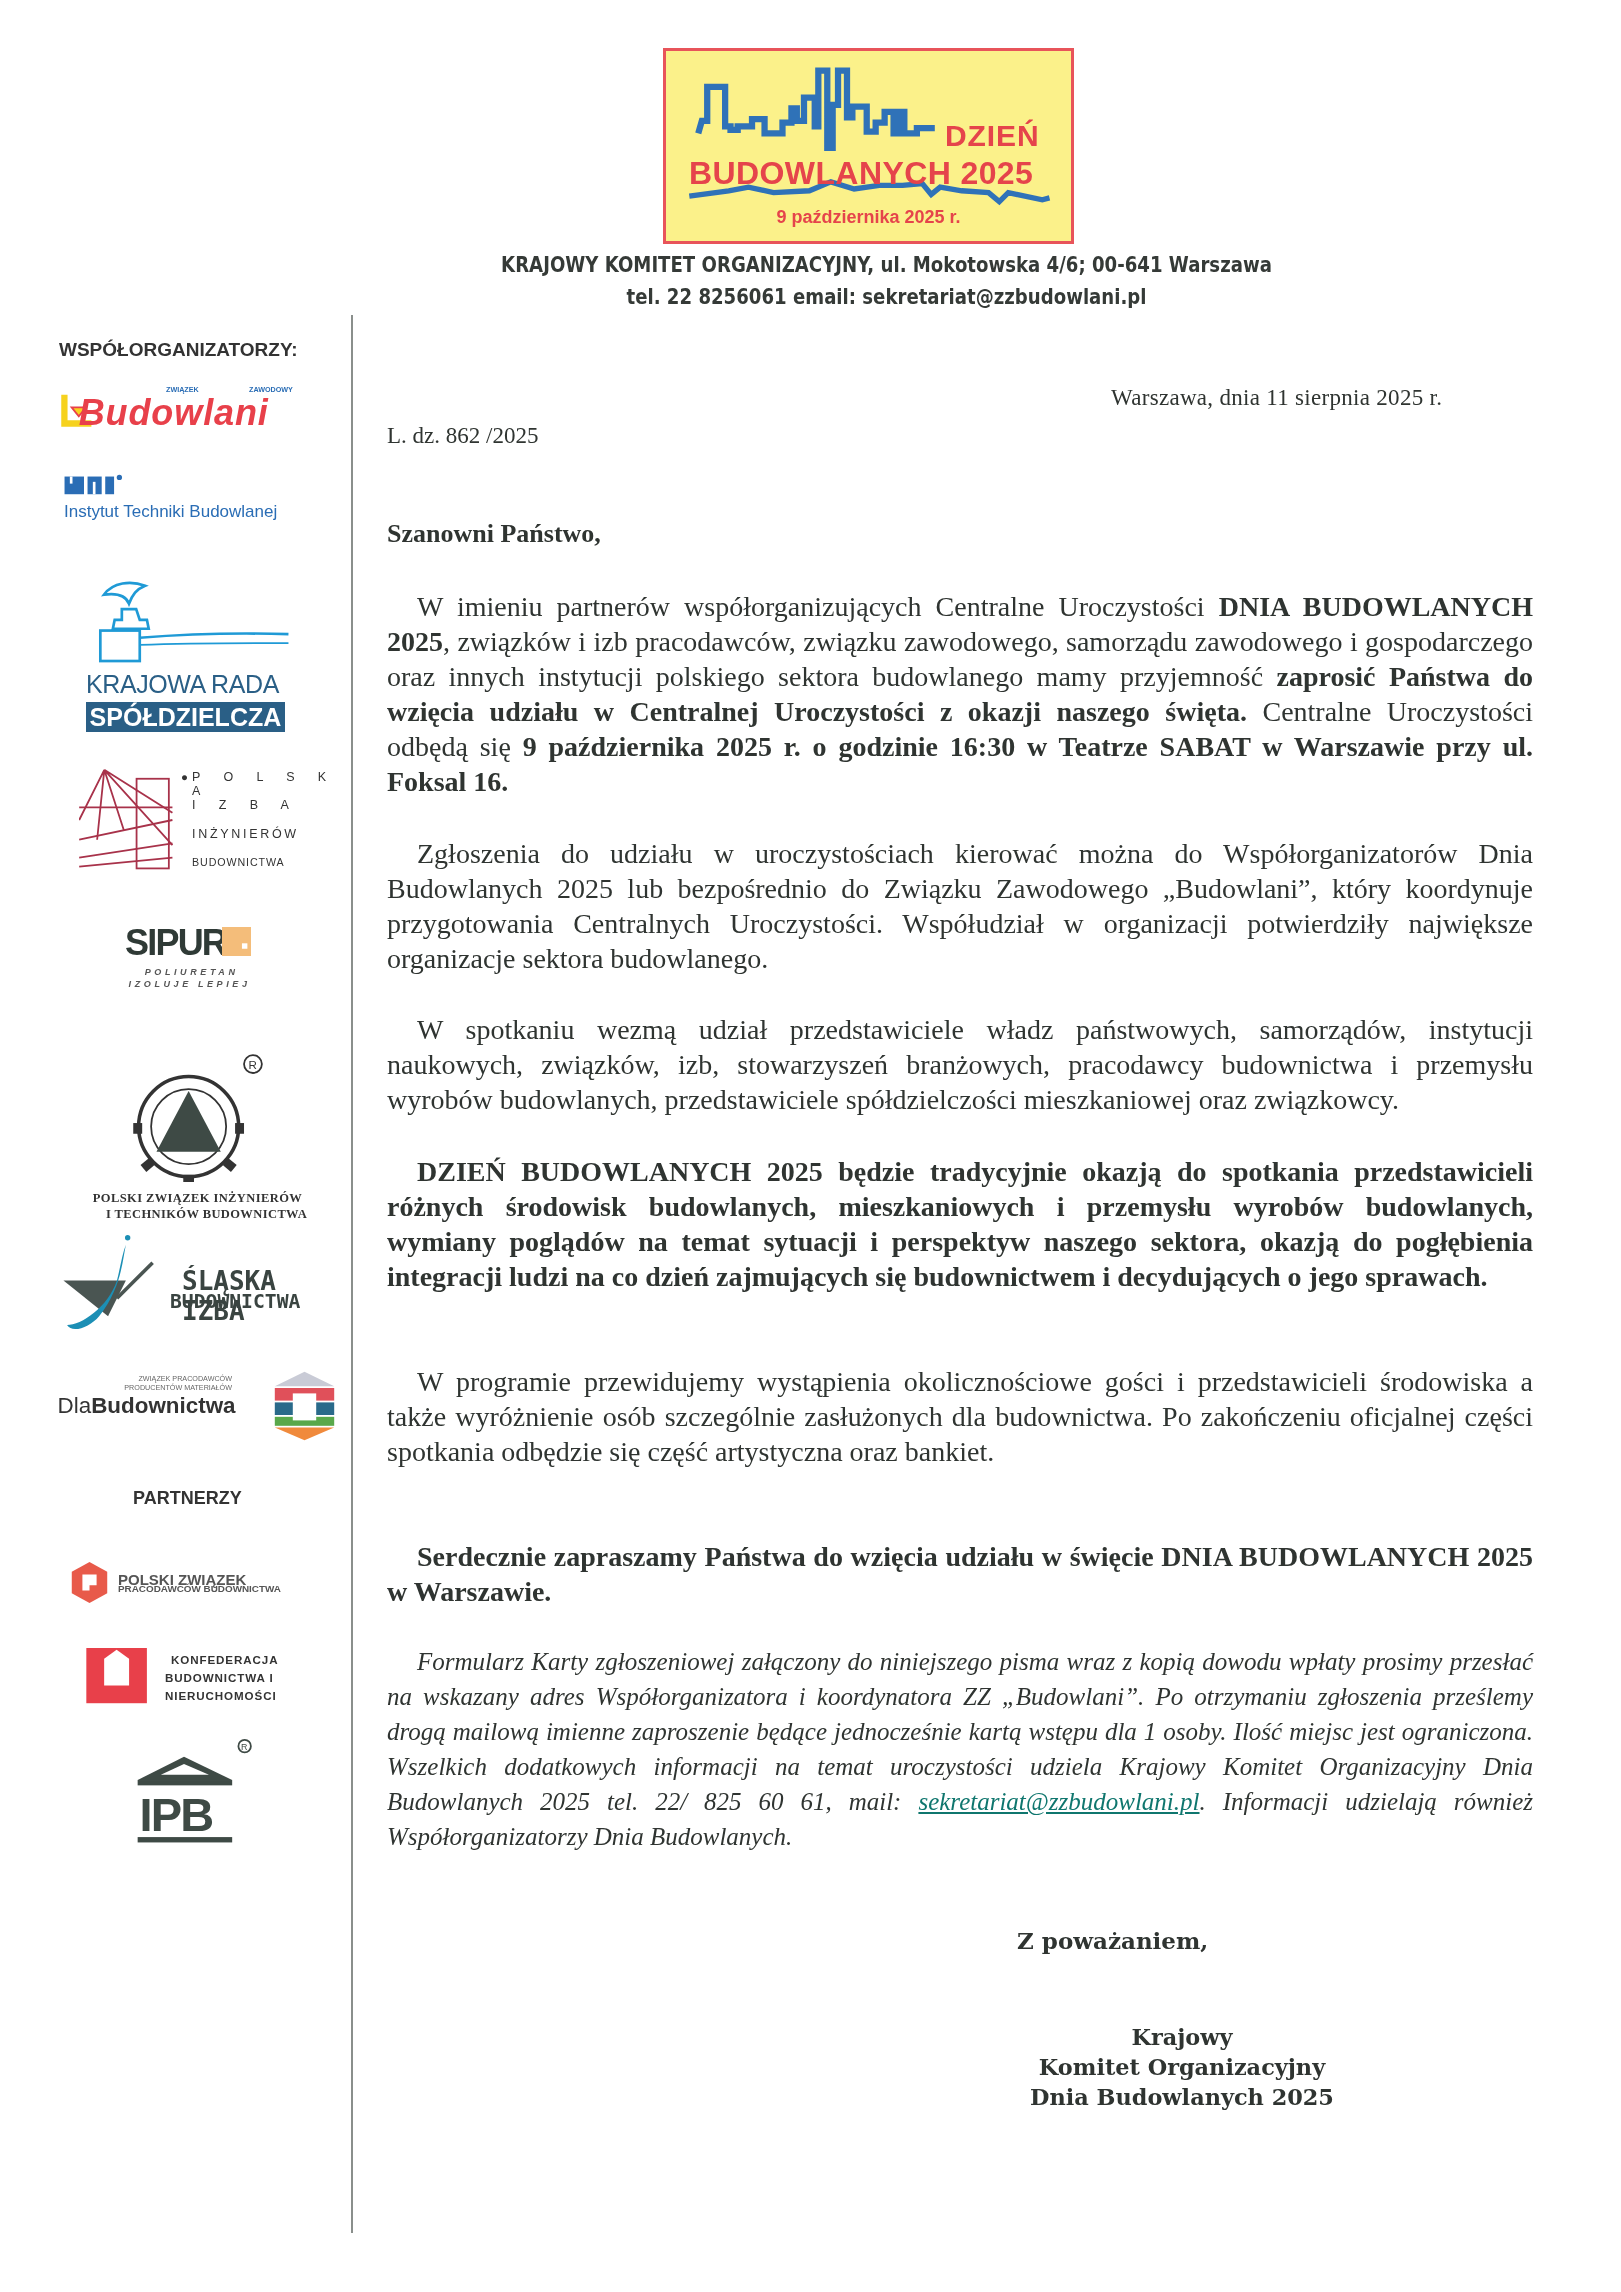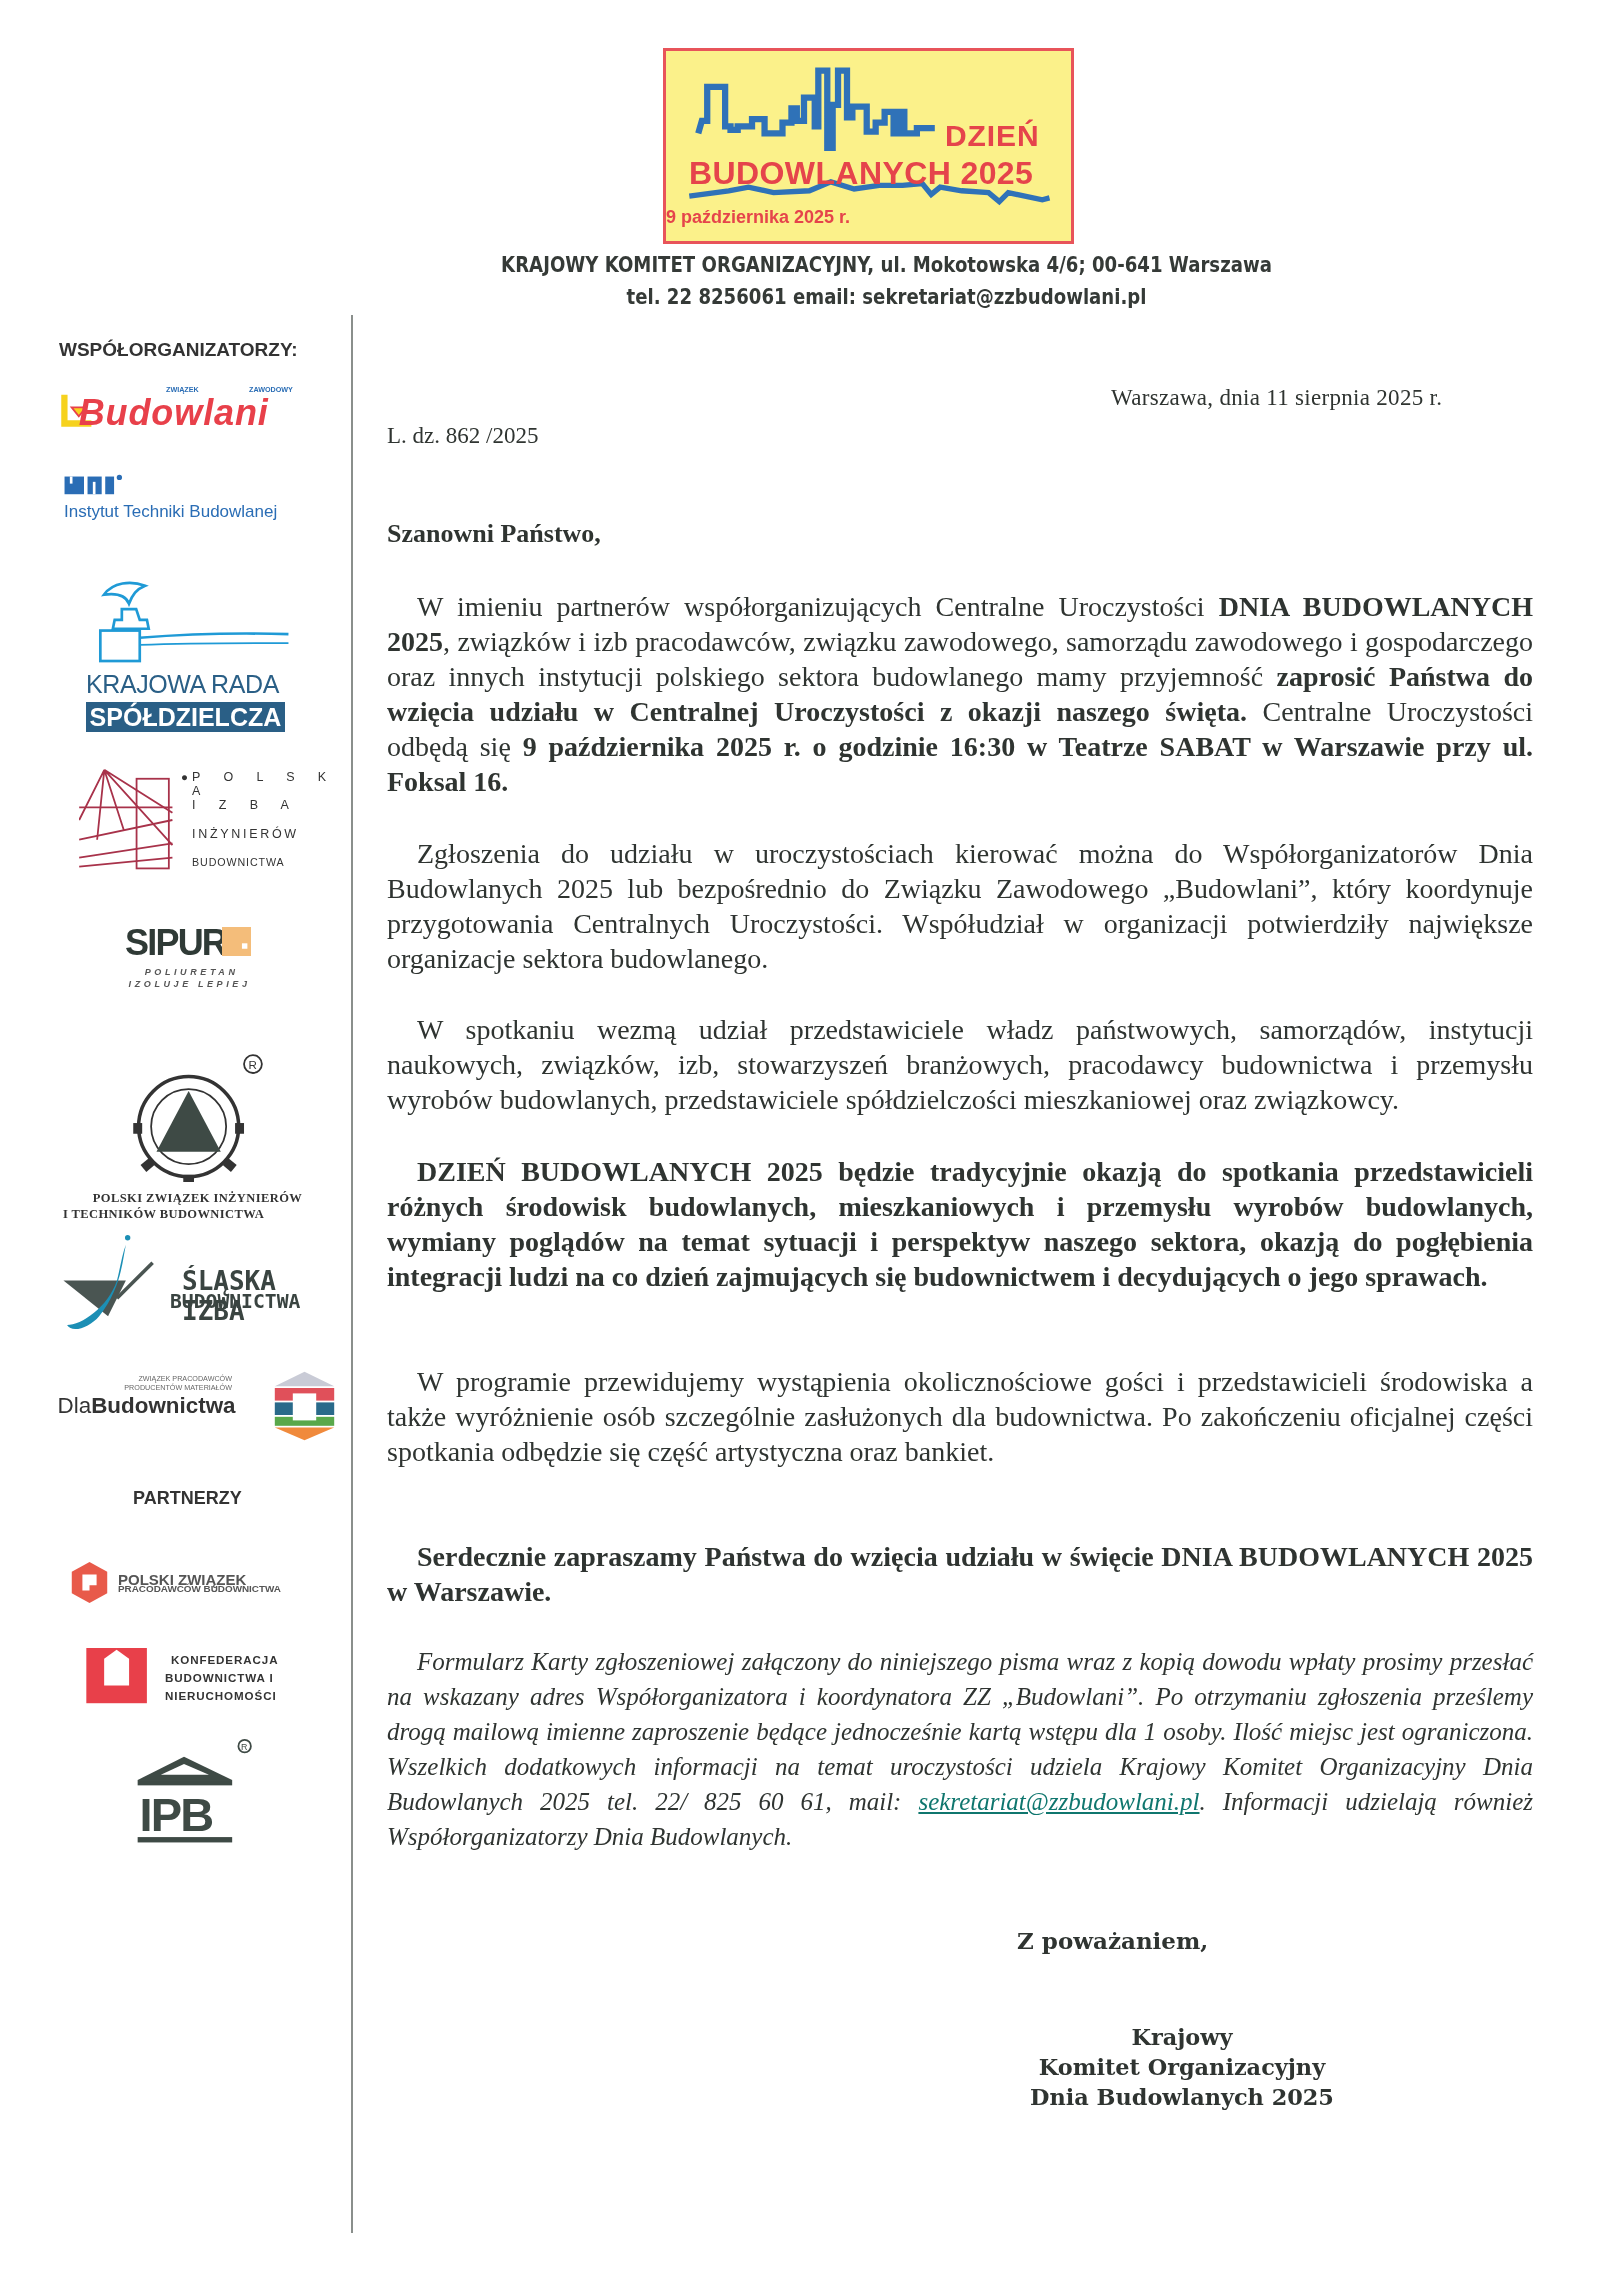--- a/index.html
+++ b/index.html
@@ -4,21 +4,21 @@
 <style>
   html, body { margin: 0; padding: 0; background: #ffffff; }
   body { width: 1621px; height: 2293px; position: relative; overflow: hidden; color: #2f3431; }
   .abs { position: absolute; }
 
   
   .event-logo { left: 663px; top: 48px; width: 405px; height: 190px; background: #fbf18a; border: 3.6px solid #e8545a; }
   .event-logo svg { position: absolute; left: 0; top: 0; }
   .logo-dzien { position: absolute; left: 279px; top: 68px; font-family: "Liberation Sans", sans-serif; font-weight: bold; font-size: 30px; color: #e5444b; letter-spacing: 0.9px; }
   .logo-budowlanych { position: absolute; left: 23px; top: 104px; font-family: "Liberation Sans", sans-serif; font-weight: bold; font-size: 32px; color: #e5444b; letter-spacing: 0.4px; white-space: nowrap; }
-  .logo-date { position: absolute; left: 0; width: 100%; text-align: left; top: 156px; font-family: "Liberation Sans", sans-serif; font-weight: bold; font-size: 18px; color: #e5444b; }
+  .logo-date { position: absolute; left: 0; width: 100%; text-align: center; top: 156px; font-family: "Liberation Sans", sans-serif; font-weight: bold; font-size: 18px; color: #e5444b; }
 
   .committee-line { left: 340px; width: 1093px; text-align: center; font-family: "DejaVu Sans", sans-serif; font-weight: bold; font-size: 20.6px; color: #353a37; transform: scaleX(0.88); transform-origin: center; }
   .divider { left: 351px; top: 315px; width: 1.8px; height: 1918px; background: #8a8f8c; }
   .side-heading { font-family: "Liberation Sans", sans-serif; font-weight: bold; font-size: 19px; color: #333; }
   .logo-text { font-family: "Liberation Sans", sans-serif; }
   .date-line { left: 1111px; top: 385px; font-size: 23px; font-family: "Liberation Serif", serif; letter-spacing: 0.3px; }
   .ref-line { left: 387px; top: 423px; font-size: 23px; font-family: "Liberation Serif", serif; }
   .salutation { left: 387px; top: 519px; font-size: 26px; font-family: "Liberation Serif", serif; font-weight: bold; }
 
   .para { left: 387px; width: 1146px; font-family: "Liberation Serif", serif; font-size: 28px; line-height: 35px; text-align: justify; color: #2f3431; }
@@ -121,21 +121,21 @@
       <rect x="74" y="142" width="12" height="10"></rect>
       <rect x="120" y="126" width="12" height="10" transform="rotate(40 126 131)"></rect>
       <rect x="28" y="126" width="12" height="10" transform="rotate(-40 34 131)"></rect>
       <rect x="132" y="84" width="10" height="12"></rect>
       <rect x="18" y="84" width="10" height="12"></rect>
     </g>
     <circle cx="152" cy="18" r="10" fill="none" stroke="#333" stroke-width="2"></circle>
     <text x="147" y="23" font-size="13" font-family="Liberation Sans, sans-serif" fill="#333">R</text>
   </svg>
   <div style="position:absolute; left:0; top:143px; width:269px; text-align:center; font-family:'Liberation Serif', serif; font-weight:bold; font-size:12.5px; color:#333; letter-spacing:0.4px;">POLSKI ZWIĄZEK INŻYNIERÓW</div>
-  <div style="position:absolute; left:0; top:159px; width:269px; text-align:left; font-family:'Liberation Serif', serif; font-weight:bold; font-size:12.5px; color:#333; letter-spacing:0.4px;">I TECHNIKÓW BUDOWNICTWA</div>
+  <div style="position:absolute; left:9px; top:159px; width:269px; text-align:center; font-family:'Liberation Serif', serif; font-weight:bold; font-size:12.5px; color:#333; letter-spacing:0.4px;">I TECHNIKÓW BUDOWNICTWA</div>
 </div>
 
 <div class="abs" style="left:63px; top:1227px; width:278px; height:107px;">
   <svg width="99" height="107" viewBox="0 0 110 120">
     <path d="M0 60 L70 60 L50 100 Z" fill="#4a5552"></path>
     <path d="M70 20 C66 40 64 70 40 100 C30 112 10 120 4 110 C20 110 50 90 60 60 C64 44 66 30 70 20 Z" fill="#1c8fb5"></path>
     <path d="M60 80 L100 40" stroke="#4a5552" stroke-width="4"></path>
     <circle cx="72" cy="12" r="3" fill="#1c8fb5"></circle>
   </svg>
   <div class="logo-text" style="position:absolute; left:107px; top:39px; font-family:'DejaVu Sans Mono', monospace; font-weight:bold; font-size:26px; color:#3a4441;margin-left:12px;">ŚLĄSKA IZBA</div>

